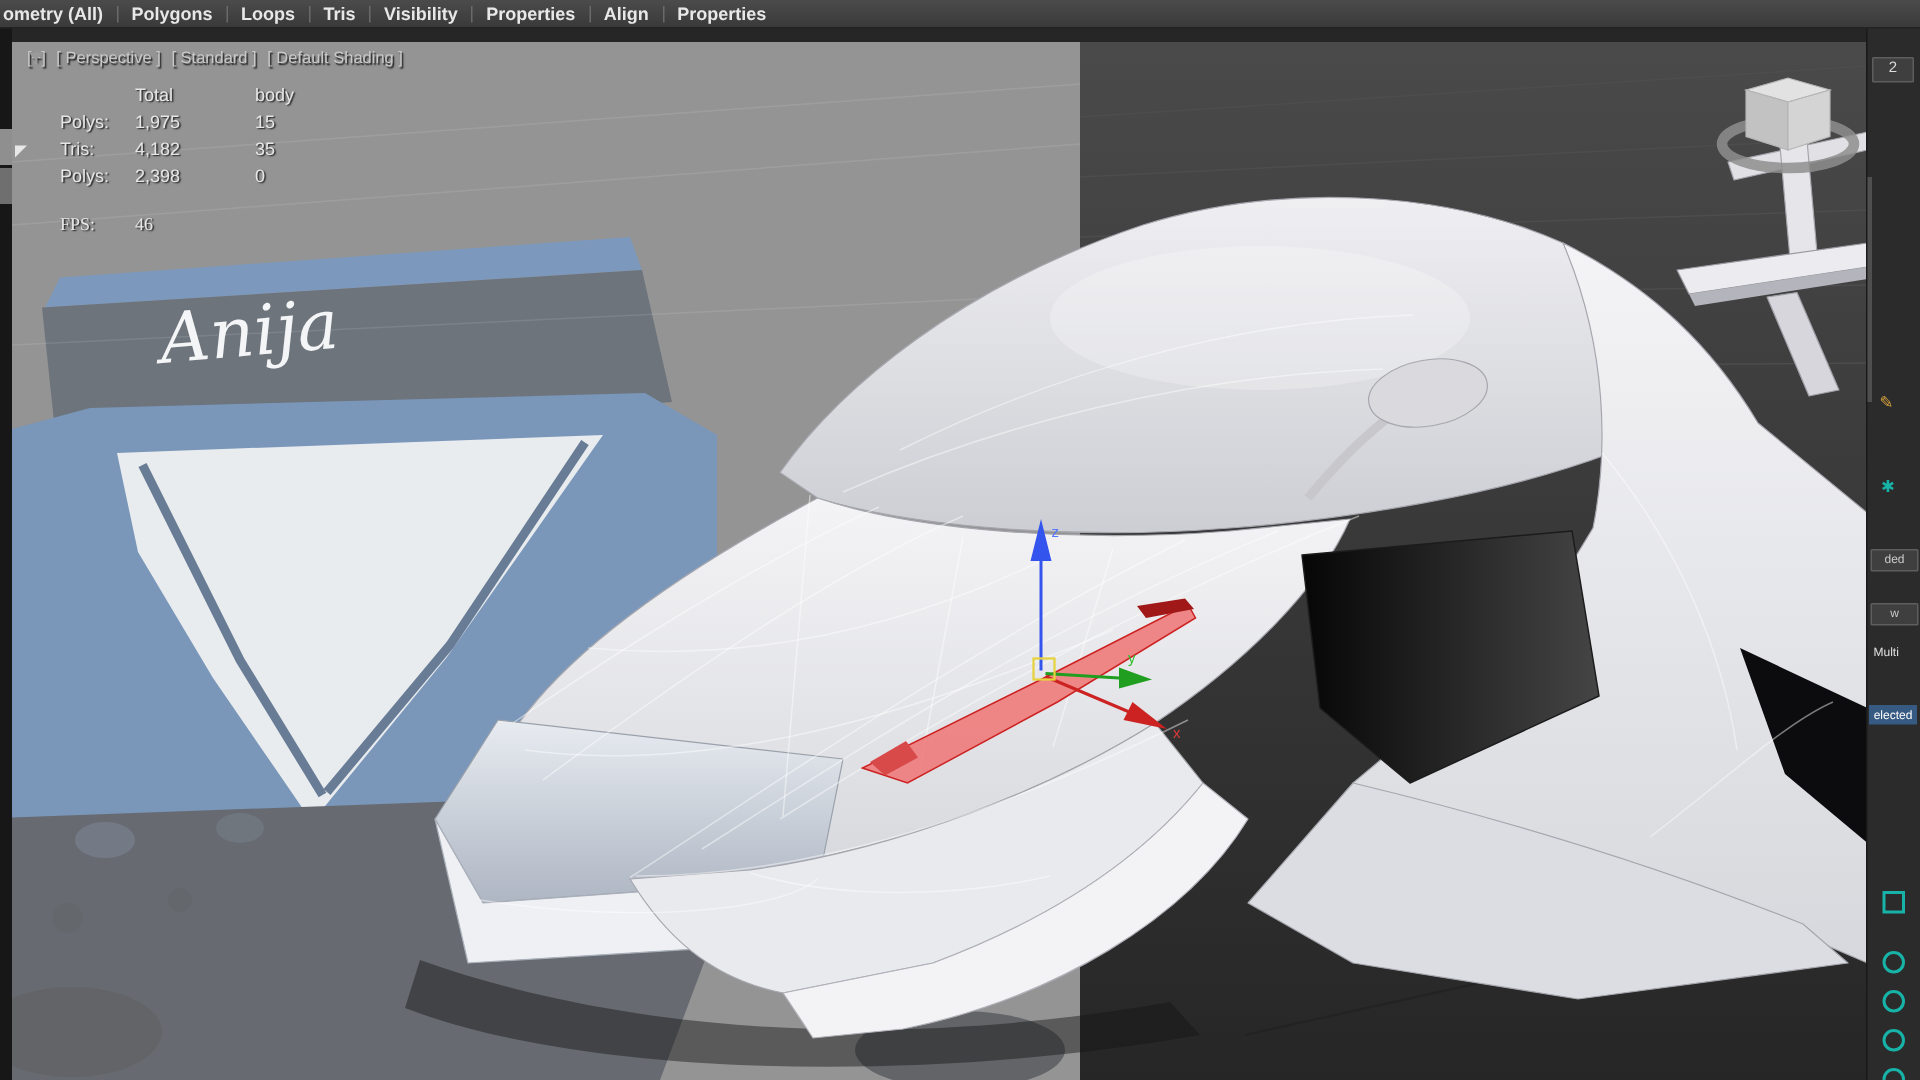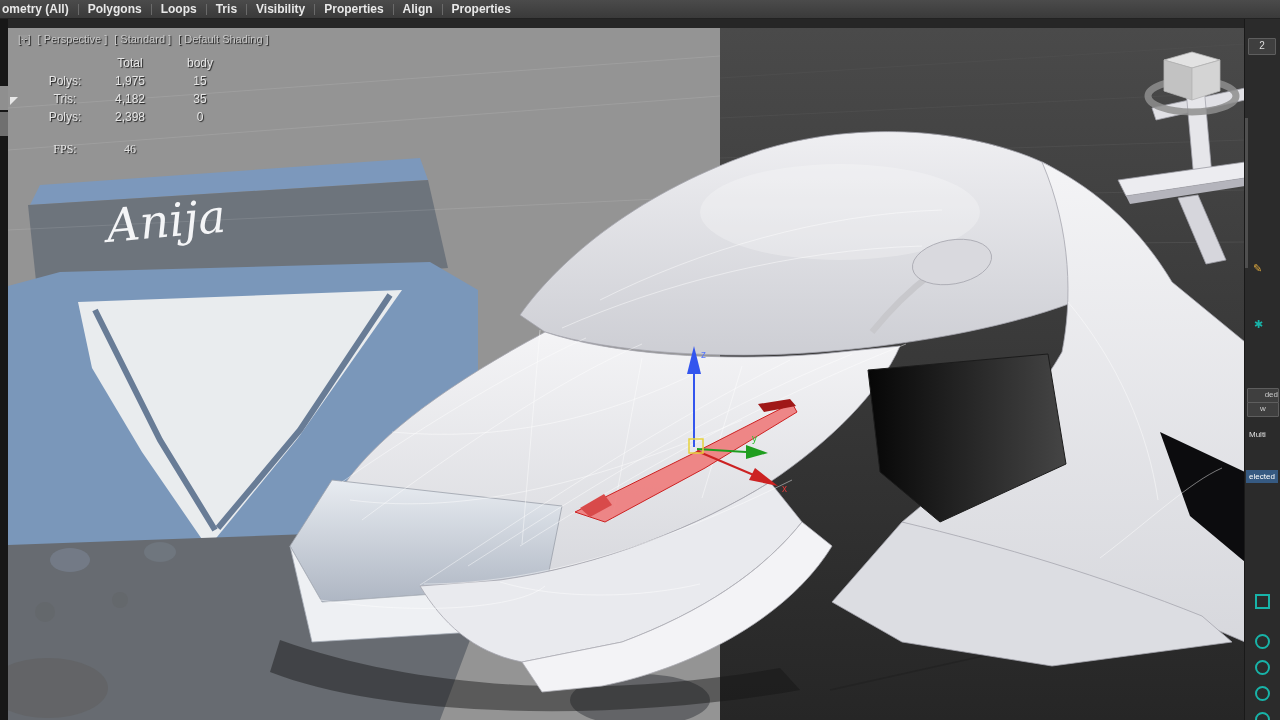--- a/index.html
+++ b/index.html
@@ -40,35 +40,35 @@
     position:absolute;left:10px;top:5px;display:flex;gap:7px;align-items:center;
     color:#c9c9c9;font-size:11px;text-shadow:1px 1px 1px rgba(0,0,0,.85);
     z-index:12;
   }
   .vplabel span{cursor:default;}
   .stats{
     position:absolute;left:32px;top:28px;z-index:12;
     color:#e6e6e6;font-size:12px;text-shadow:1px 1px 1px rgba(0,0,0,.8);
   }
   .srow{display:grid;grid-template-columns:50px 80px 60px;margin-bottom:4px;}
-  .srow span{white-space:nowrap;text-align:center;}
+  .srow span{white-space:nowrap;}
   .srow.fps{margin-top:18px;font-family:Liberation Serif, serif;}
   
   .rightpanel{
     position:absolute;right:0;top:18px;width:35px;height:702px;
     background:#2b2b2b;border-left:1px solid #191919;z-index:25;
     color:#ddd;
   }
   .rightpanel .scrollthumb{position:absolute;left:0;top:100px;width:3px;height:150px;background:#4f4f4f;}
   .chip{
     position:absolute;background:#3f3f3f;border:1px solid #5e5e5e;color:#ccc;
     font-size:8px;line-height:12px;text-align:center;overflow:hidden;border-radius:1px;
   }
   .chip.top2{left:3px;top:20px;width:26px;height:15px;font-size:10px;line-height:14px;color:#ddd;}
-  .frag1{left:2px;top:370px;width:30px;height:13px;text-align:right;}
+  .frag1{left:2px;top:348px;width:30px;height:13px;}
   .frag2{left:2px;top:384px;width:30px;height:13px;}
   .multitxt{position:absolute;left:4px;top:412px;font-size:8px;color:#e0e0e0;}
   .selectedrow{
     position:absolute;left:1px;top:452px;width:32px;height:13px;
     background:#365a82;color:#fff;font-size:8px;line-height:13px;text-align:center;overflow:hidden;
   }
   .pencil{position:absolute;left:8px;top:244px;color:#d8a43c;font-size:11px;}
   .tealstar{position:absolute;left:9px;top:300px;color:#18b3a8;font-size:11px;}
   .tealsq{position:absolute;left:10px;top:576px;width:11px;height:11px;border:2px solid #18b3a8;}
   .tealc{position:absolute;left:10px;width:11px;height:11px;border:2px solid #18b3a8;border-radius:50%;}

